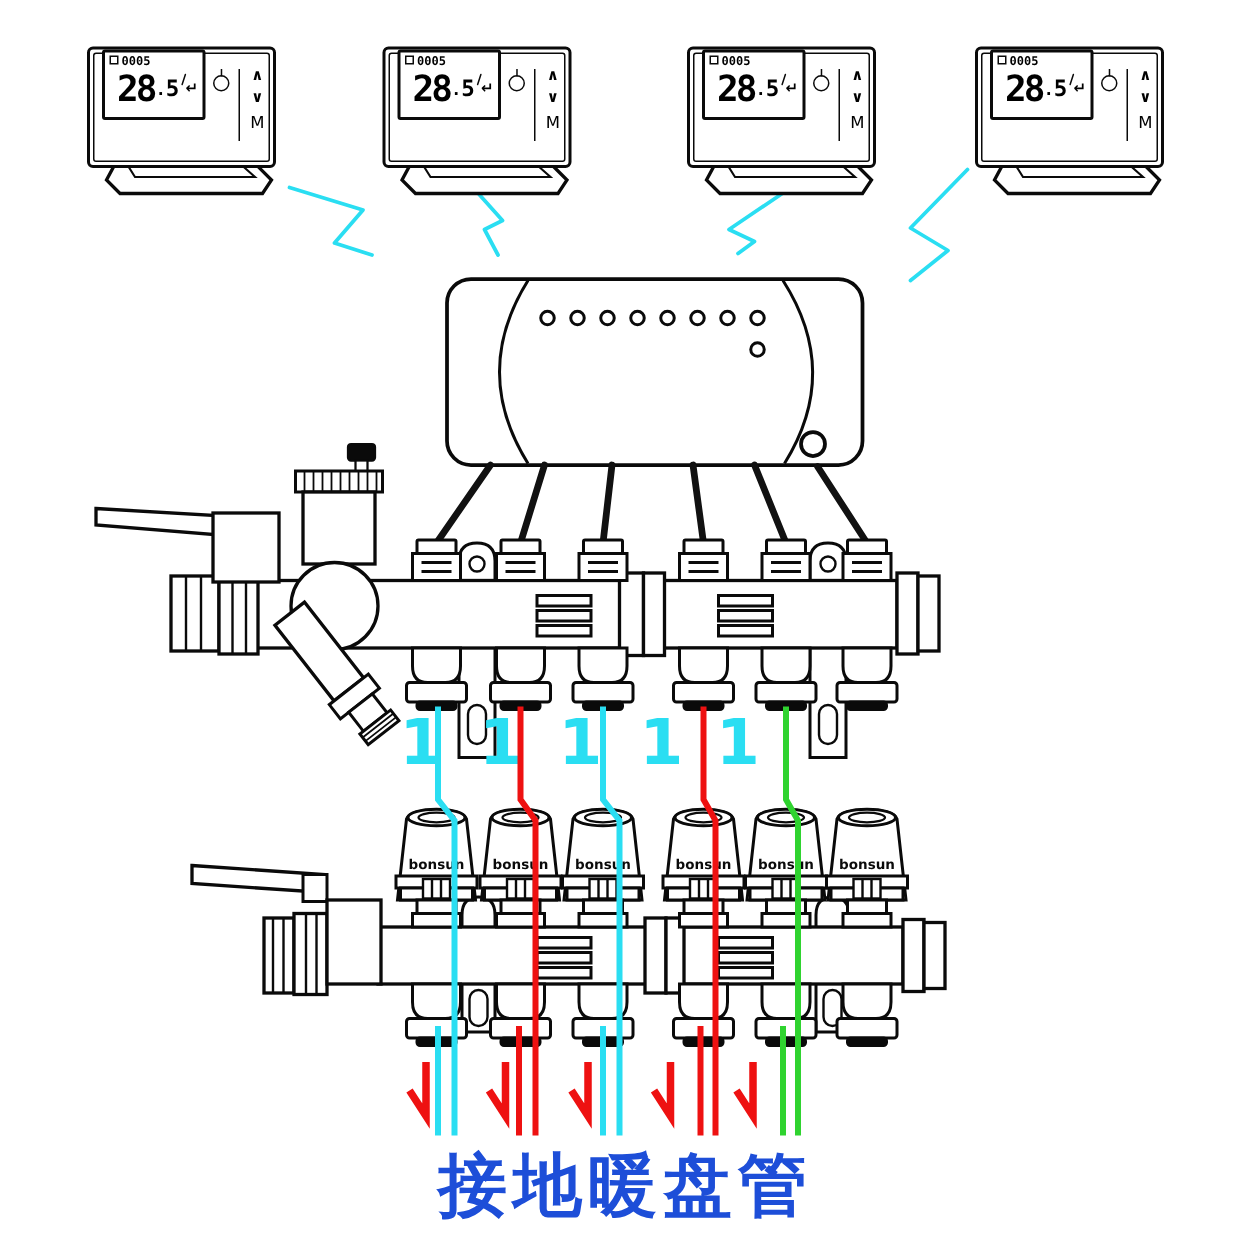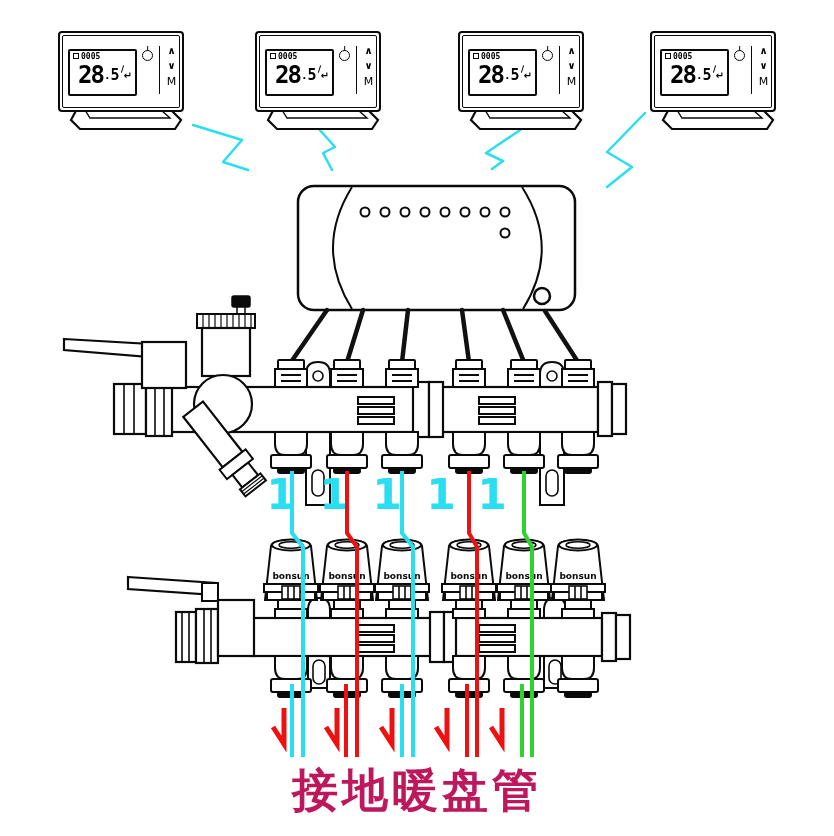--- a/index.html
+++ b/index.html
@@ -4,21 +4,21 @@
 <style>
   html,body{margin:0;padding:0;background:#fff;}
   #stage{position:relative;width:834px;height:836px;background:#fff;overflow:hidden;
          font-family:"DejaVu Sans",sans-serif;}
   #lineart{position:absolute;left:0;top:0;z-index:1;}
   
   .tstat{position:absolute;width:122px;height:77px;background:#fff;border:2.5px solid #0a0a0a;
          border-radius:4px;z-index:2;}
   .tstat::after{content:"";position:absolute;inset:2px;border:1px solid #0a0a0a;border-radius:2px;
          pointer-events:none;}
-  .lcd{position:absolute;left:8px;top:16px;width:69px;height:47px;border:2px solid #0a0a0a;
+  .lcd{position:absolute;left:8px;top:0;width:69px;height:47px;border:2px solid #0a0a0a;
        border-radius:2px;box-sizing:border-box;padding:2px 3px;background:#fff;z-index:3;}
   .lcd-top{display:flex;align-items:flex-start;gap:2px;height:10px;}
   .sq{width:4px;height:4px;border:1px solid #0a0a0a;flex:0 0 auto;}
   .time{font-family:"DejaVu Sans Mono",monospace;font-weight:bold;font-size:8px;line-height:8px;}
   .lcd-main{display:flex;align-items:center;margin-top:2px;padding-left:5px;}
   .t-int{font-family:"DejaVu Sans Mono",monospace;font-weight:bold;font-size:24px;
          line-height:0.85;letter-spacing:-2px;}
   .t-sep{font-family:"DejaVu Sans Mono",monospace;font-weight:bold;font-size:11px;line-height:1;margin-left:1px;}
   .t-dec{font-family:"DejaVu Sans Mono",monospace;font-weight:bold;font-size:15px;line-height:0.9;}
   .tick{width:2.5px;height:8px;background:#0a0a0a;transform:rotate(18deg);border-radius:1px;
@@ -28,21 +28,21 @@
        border-radius:50%;}
   .pwr::after{content:"";position:absolute;left:50%;top:-5px;width:1.7px;height:5px;
        background:#0a0a0a;transform:translateX(-50%);}
   .vsep{position:absolute;left:99px;top:13px;height:48px;border-left:1.5px solid #0a0a0a;}
   .keys{position:absolute;left:103px;top:13px;width:17px;display:flex;flex-direction:column;
         align-items:center;gap:5px;}
   .chev{font-size:10px;line-height:1;font-weight:600;}
   .mkey{font-size:11px;line-height:1;font-weight:400;}
   
   #caption{position:absolute;left:0;top:760px;width:834px;text-align:center;z-index:2;
-           font-size:46px;font-weight:bold;letter-spacing:4px;color:#be185d;}
+           font-size:46px;font-weight:bold;letter-spacing:4px;color:#1d4ed8;}
 </style>
 </head>
 <body>
 
 <div id="stage">
 
 <svg id="lineart" width="834" height="836" viewBox="0 0 834 836">
   <defs>
 
     <g id="port-top" stroke="#0a0a0a" stroke-width="2" fill="#fff">

